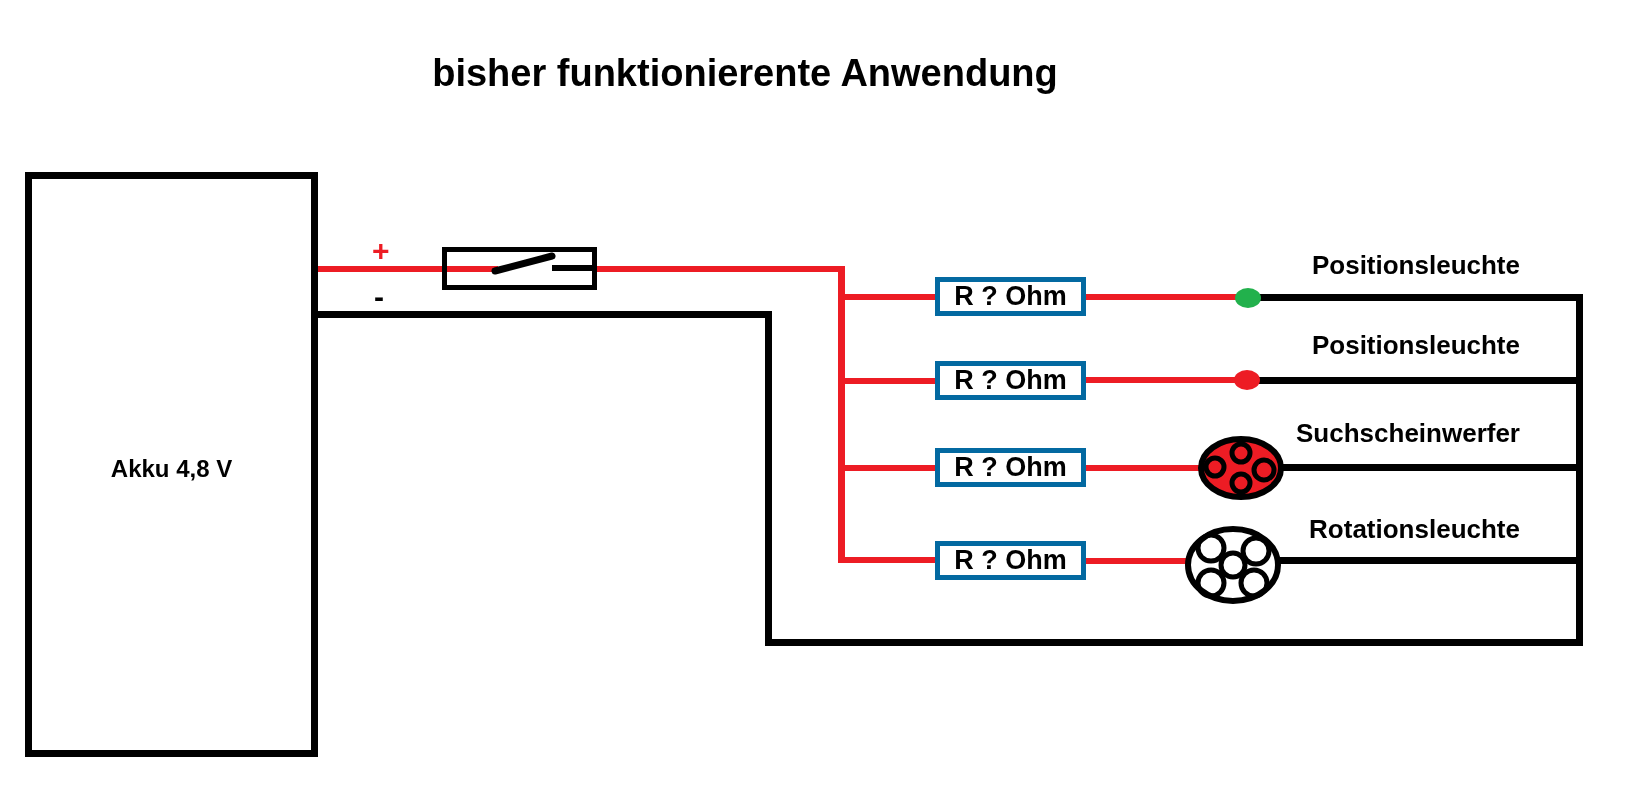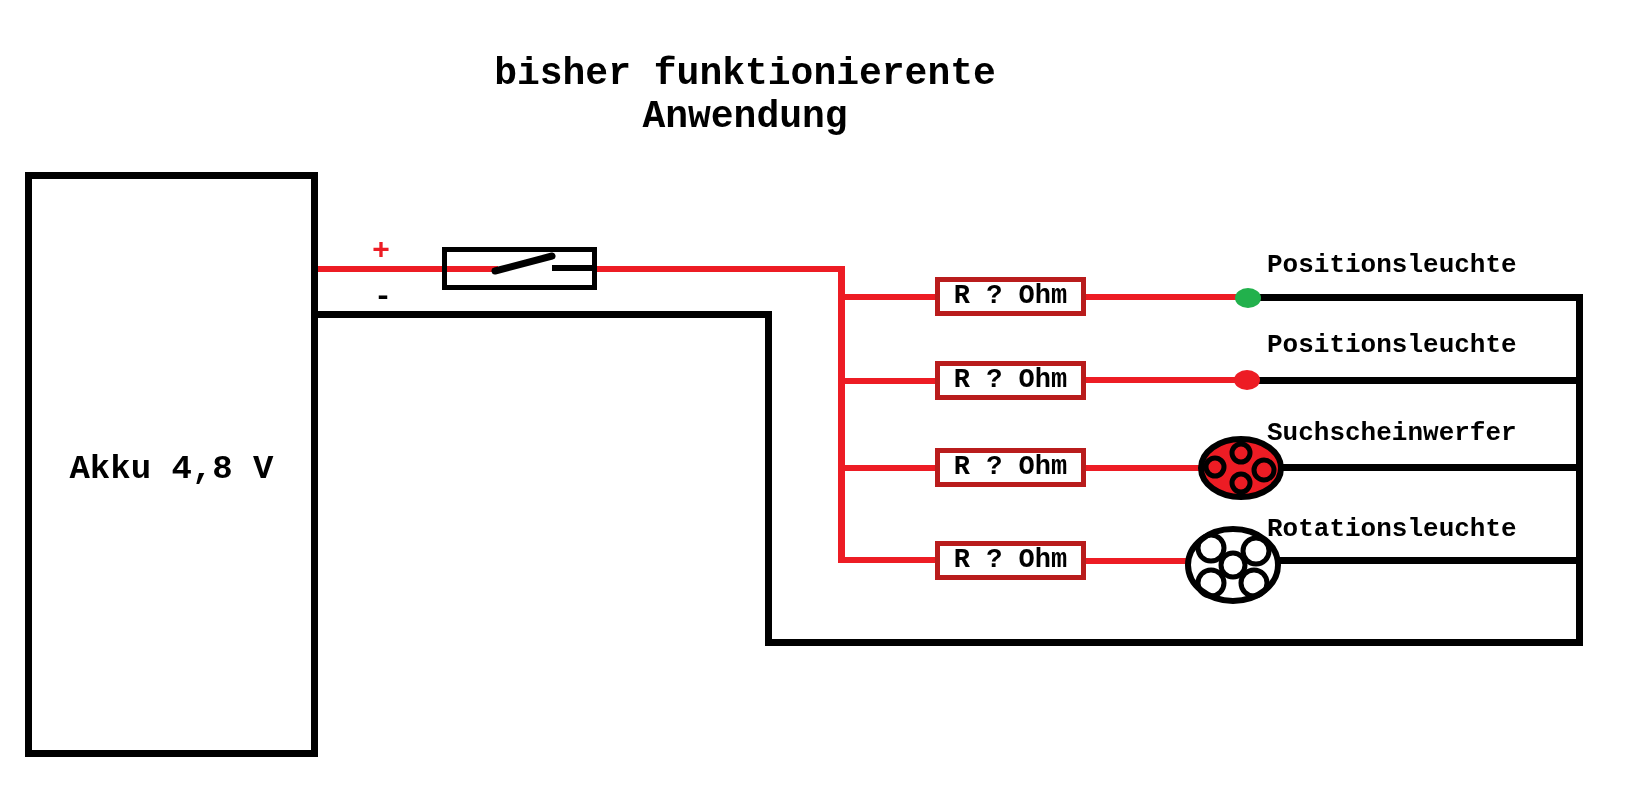--- a/index.html
+++ b/index.html
@@ -1,44 +1,44 @@
 <!DOCTYPE html>
 <html><head>
 <meta charset="utf-8">
 <style>
   html,body{margin:0;padding:0;background:#ffffff;}
   #canvas{
     position:relative;width:1636px;height:804px;background:#ffffff;overflow:hidden;
-    font-family:Liberation Mono, monospace;color:#000;
+    font-family:Liberation Sans, sans-serif;color:#000;
   }
   .abs{position:absolute;}
   .wire{position:absolute;background:#000000;}
   .wire.pos{background:#ed1c24;}
   #title{
     left:395px;top:52px;width:700px;text-align:center;
     font-size:38px;font-weight:bold;letter-spacing:0px;
   }
   #battery{
     left:25px;top:172px;width:279px;height:571px;border:7px solid #000;
     display:flex;align-items:center;justify-content:center;
   }
-  #battery .lbl{font-size:34px;font-weight:bold;margin-top:8px;}
+  #battery .lbl{font-size:24px;font-weight:bold;margin-top:8px;}
   .polarity{position:absolute;font-weight:bold;line-height:1;}
   #plus{left:372px;top:236px;font-size:30px;color:#ed1c24;}
   #minus{left:374px;top:282px;font-size:30px;color:#000;}
   #switch-box{
     left:442px;top:247px;width:145px;height:33px;border:5px solid #000;background:transparent;
   }
   .resistor{
-    position:absolute;left:935px;width:141px;height:29px;border:5px solid #b91c1c;
+    position:absolute;left:935px;width:141px;height:29px;border:5px solid #0369a1;
     background:#fff;display:flex;align-items:center;justify-content:center;
     font-size:27px;font-weight:bold;line-height:29px;
   }
   .load-label{
-    position:absolute;left:1267px;width:300px;text-align:left;
+    position:absolute;left:1220px;width:300px;text-align:right;
     font-size:26px;font-weight:bold;white-space:nowrap;
   }
   svg{position:absolute;display:block;}
 </style>
 </head>
 <body>
 
 <div id="canvas">
 
   <div id="title" class="abs">bisher funktionierente Anwendung</div>

